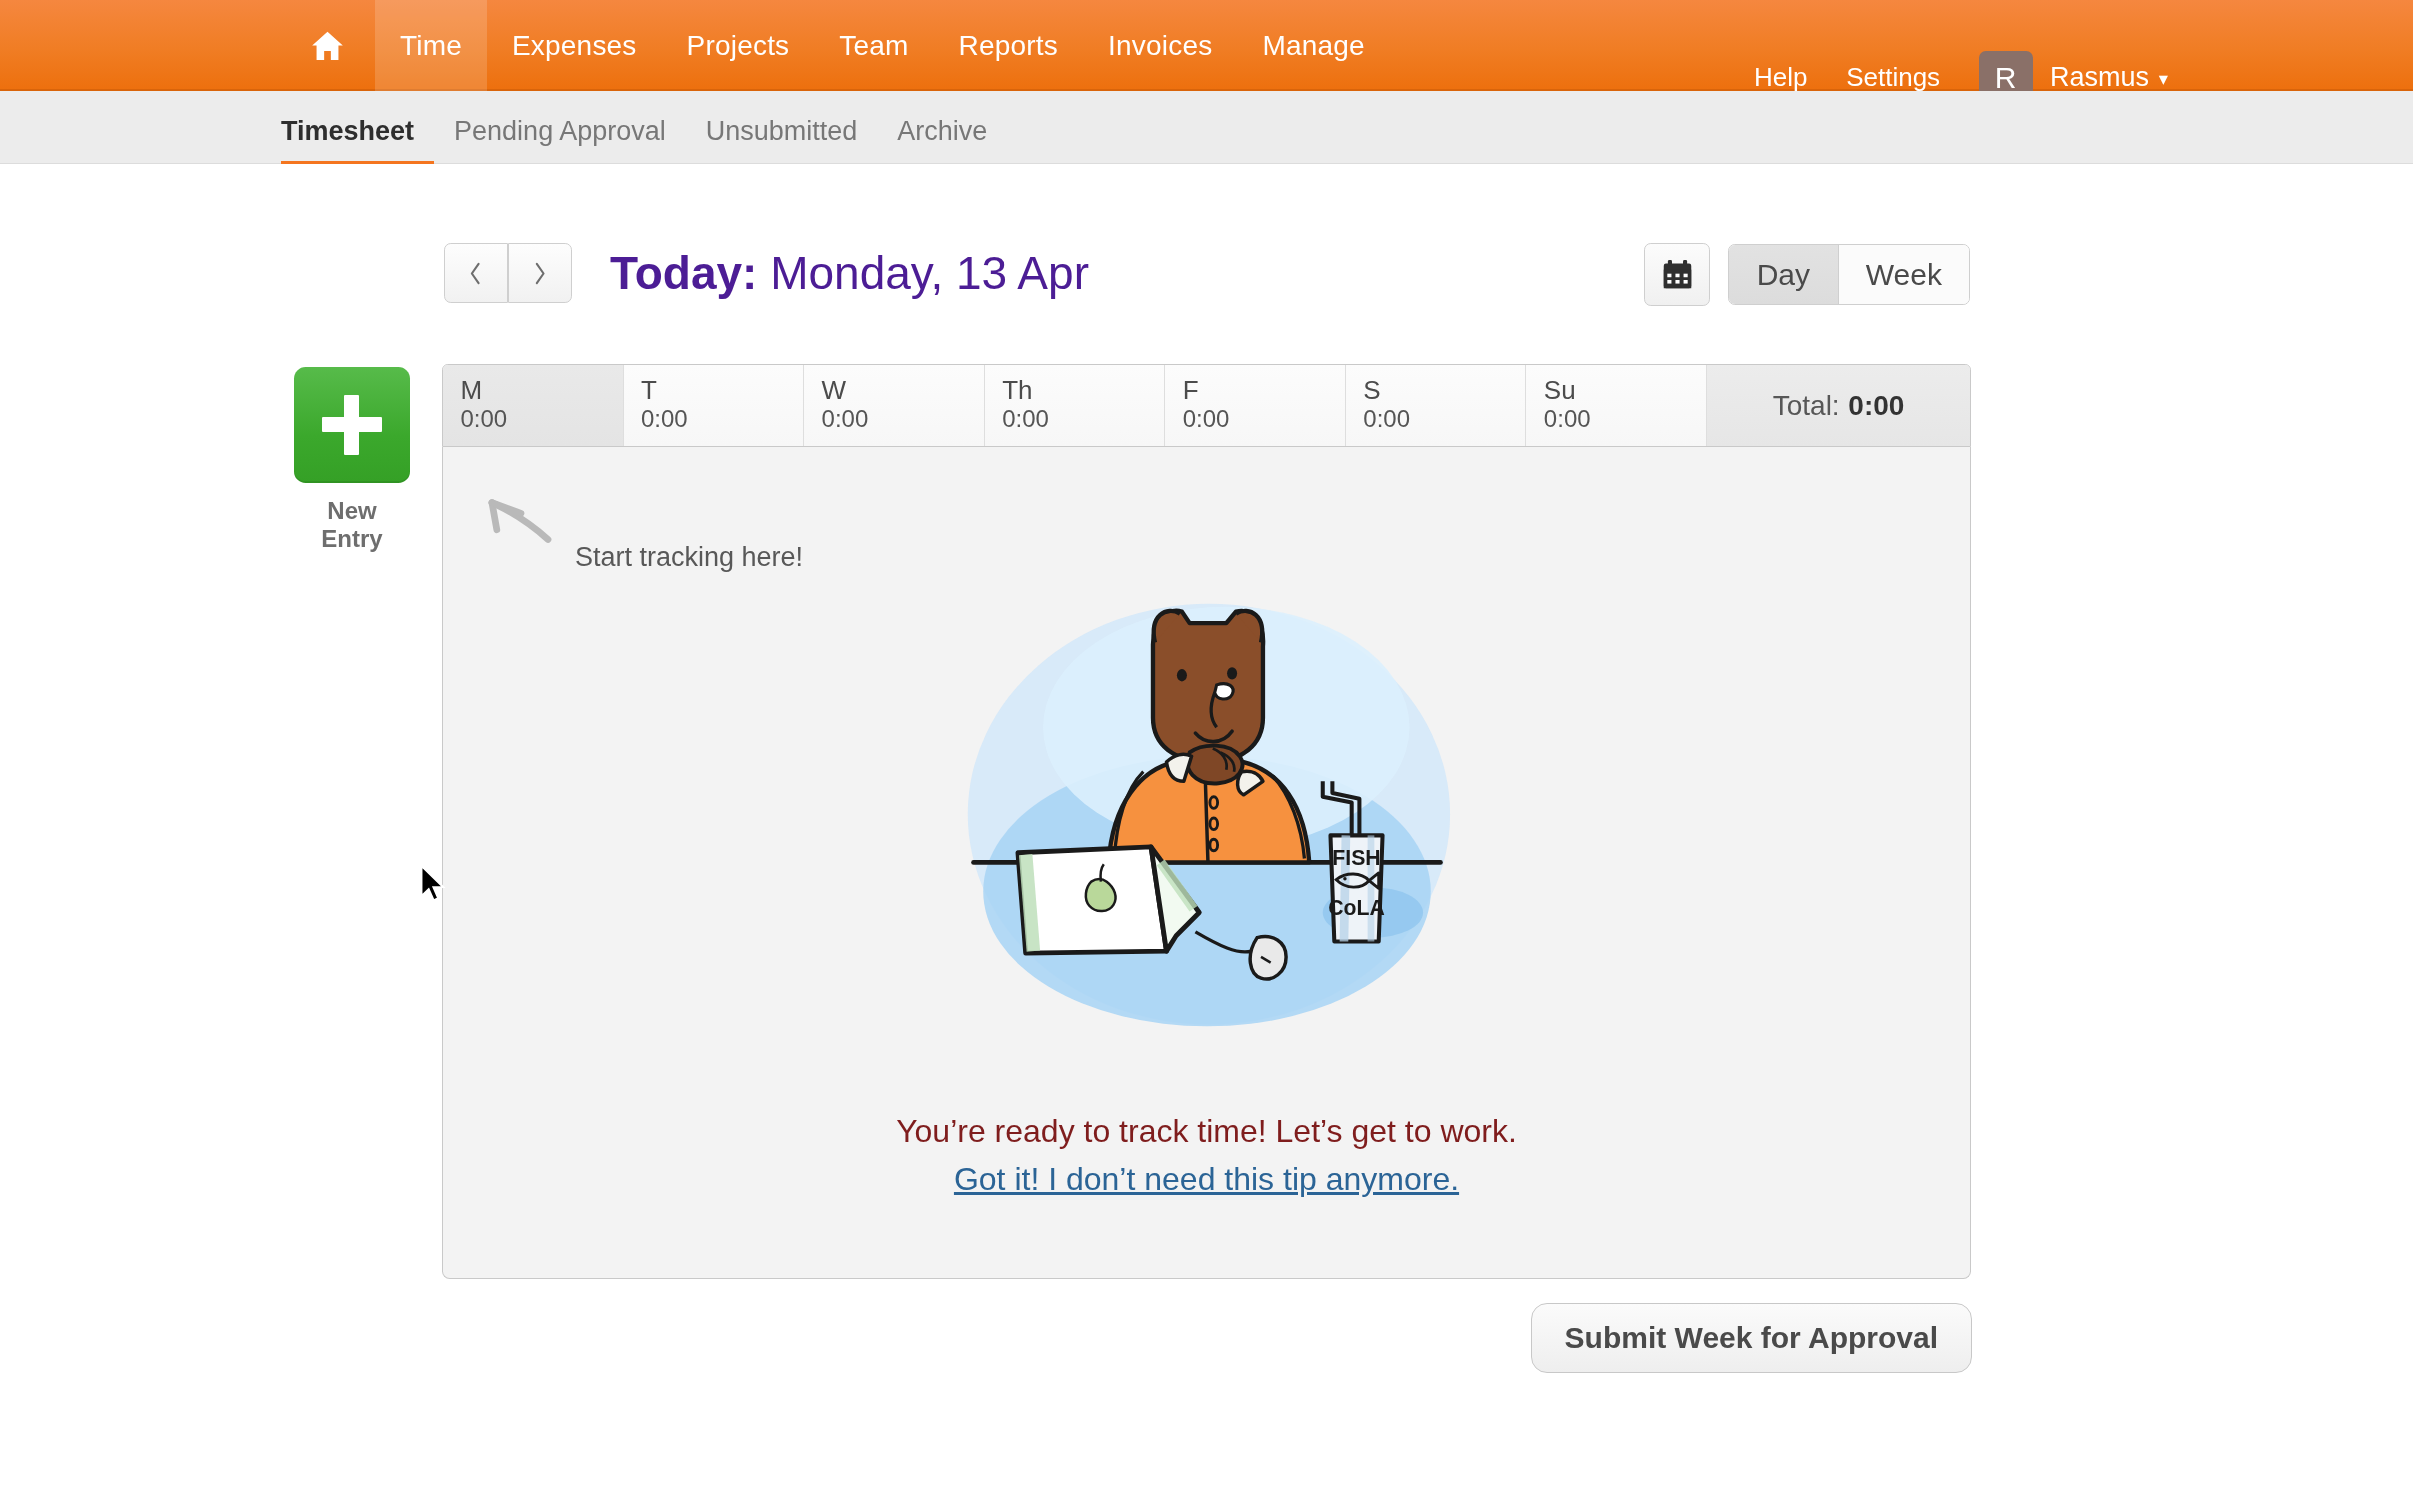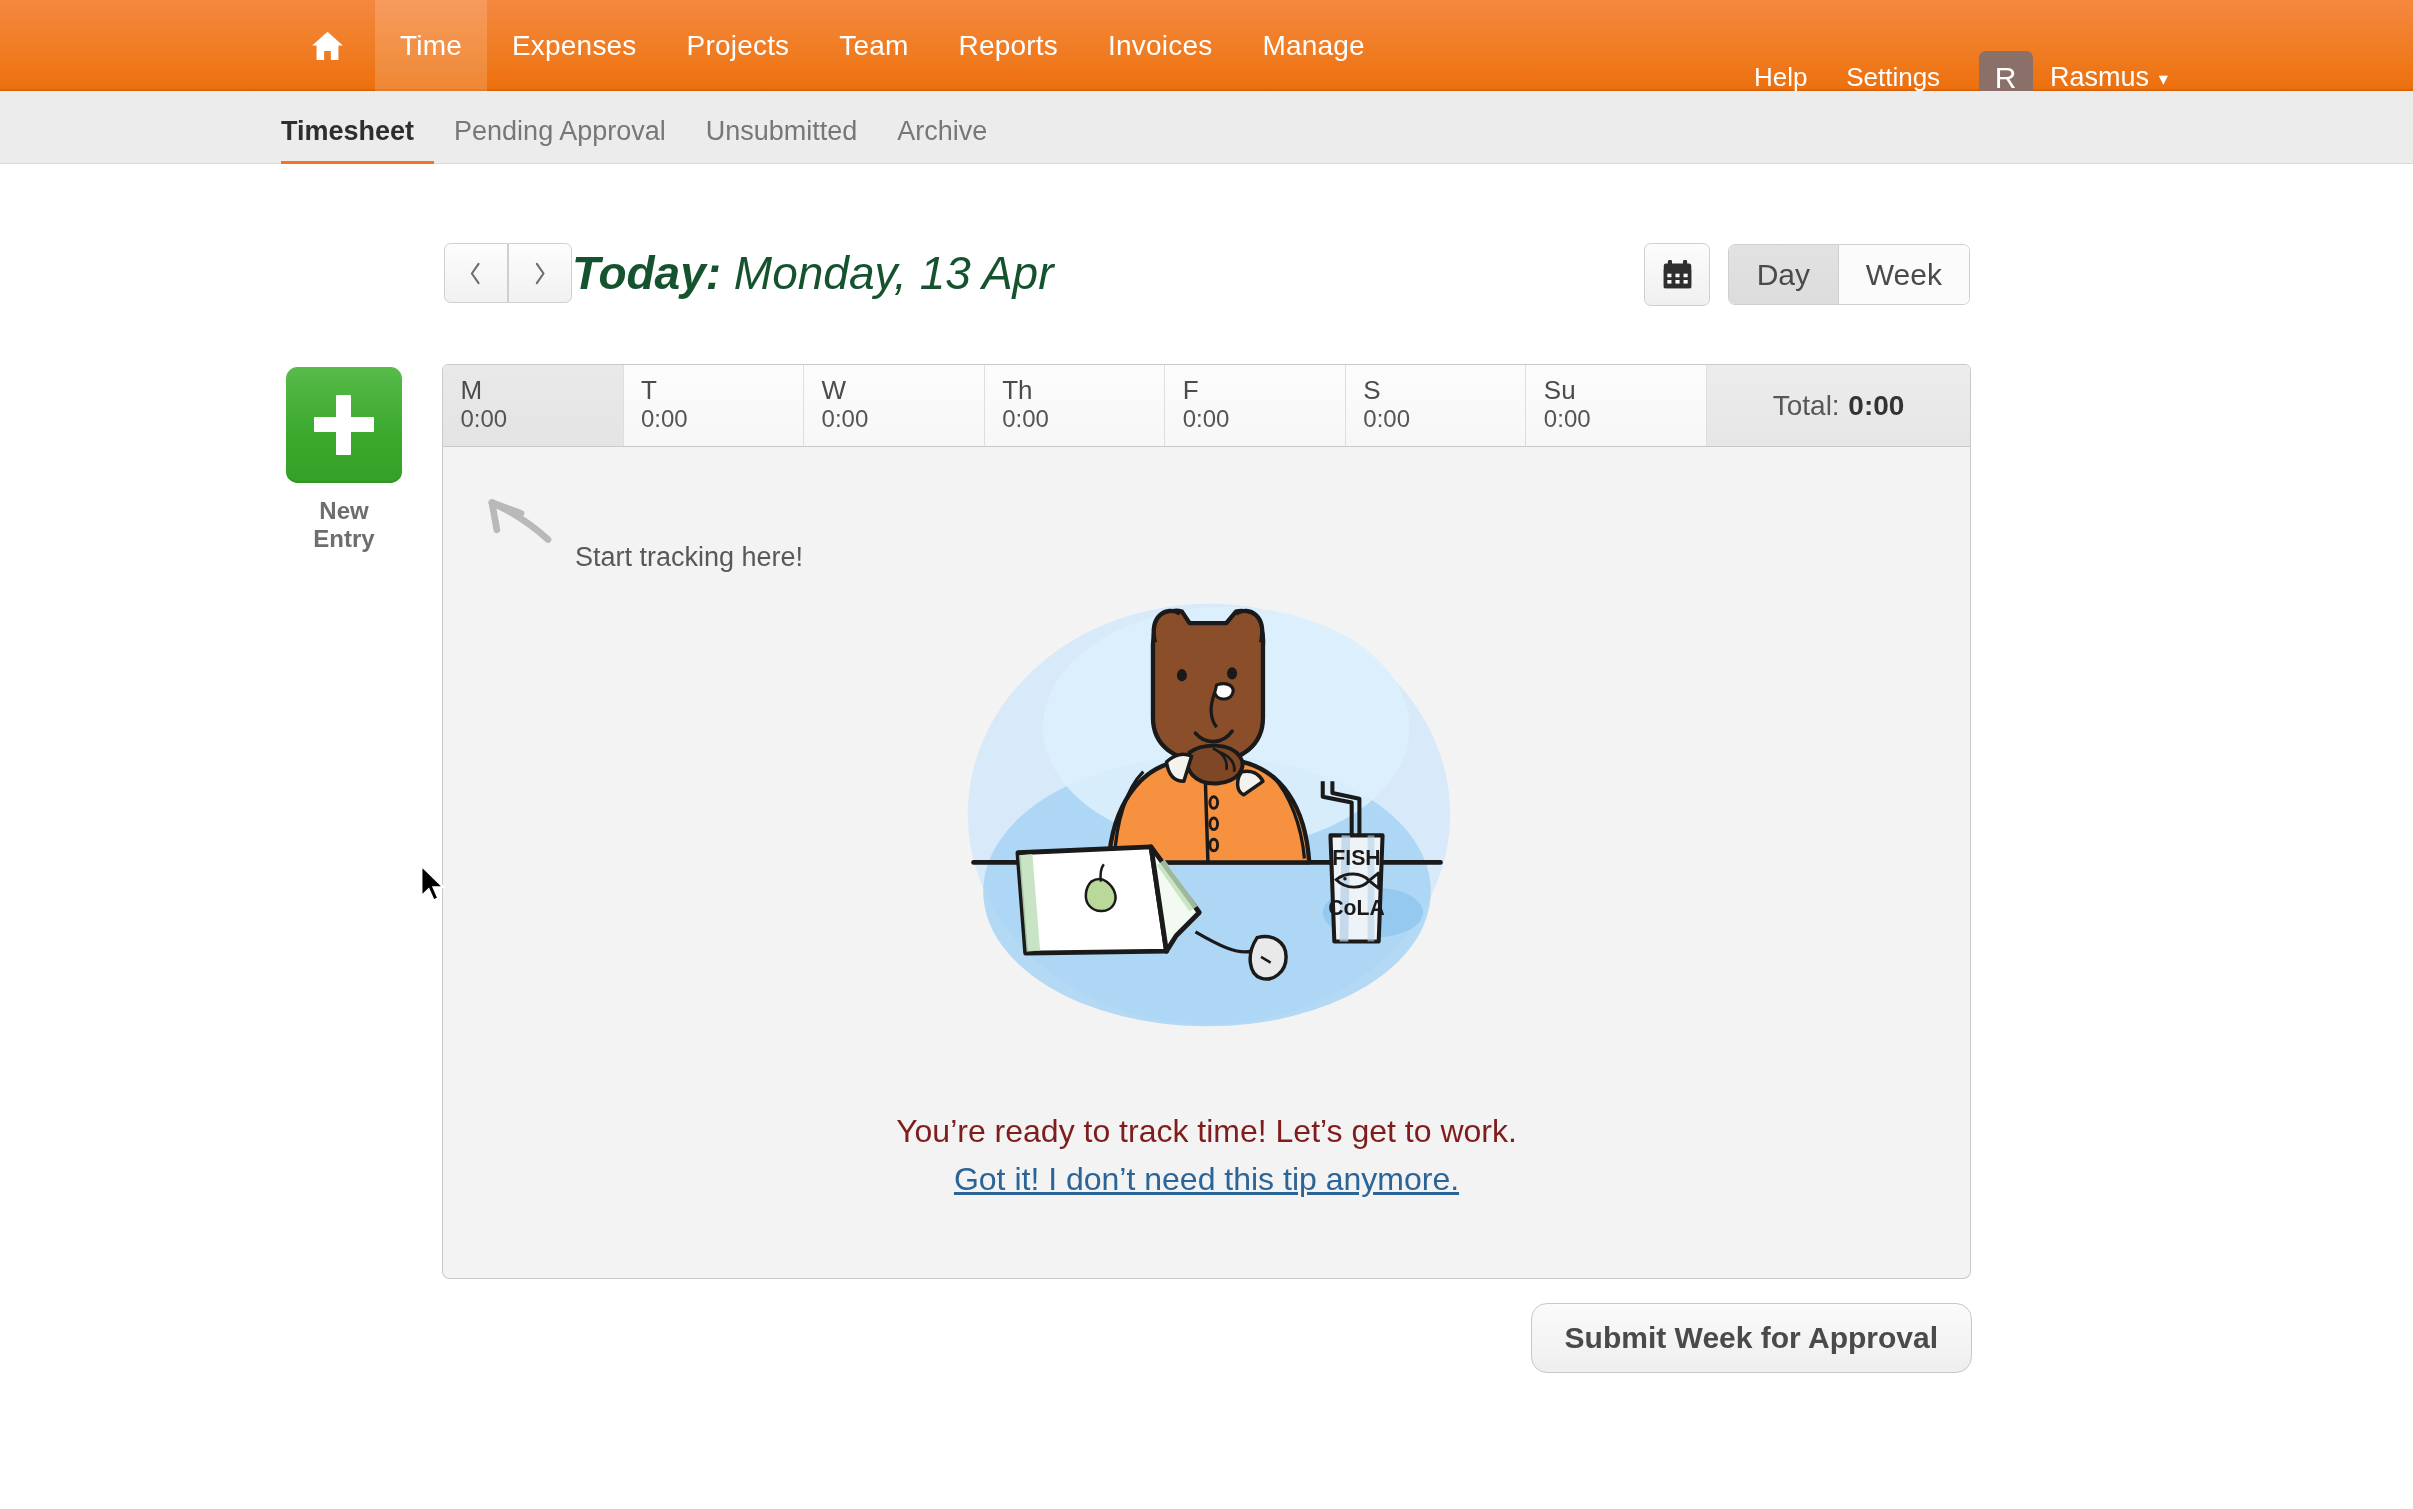--- a/index.html
+++ b/index.html
@@ -57,39 +57,39 @@
 
   .datebar { position: absolute; left: 444px; top: 79px; display: flex; align-items: center; }
   .arrows { display: flex; }
   .arrow-btn {
     width: 64px; height: 60px; background: linear-gradient(to bottom,#fdfdfd,#f1f1f1);
     border: 1.9px solid #cfcfcf; display: flex; align-items: center; justify-content: center;
     color: #6e6e6e; font-size: 29px; cursor: pointer;
   }
   .arrow-btn.left { border-radius: 6.8px 0 0 6.8px; border-right: 1px solid #cfcfcf; }
   .arrow-btn.right { border-radius: 0 6.8px 6.8px 0; border-left: 1px solid #cfcfcf; }
-  .date-title { font-size: 46px; color: #14532d; white-space: nowrap; font-style: italic; }
+  .date-title { margin-left: 38px; font-size: 46px; color: #4c1d95; white-space: nowrap; }
   .date-title .today { font-weight: bold; }
 
   .viewbar { position: absolute; right: 444px; top: 79px; display: flex; align-items: center; }
   .cal-btn {
     width: 66px; height: 63px; background: linear-gradient(to bottom,#fcfcfc,#f0f0f0);
     border: 1.9px solid #cfcfcf; border-radius: 6.8px; display: flex; align-items: center; justify-content: center;
     cursor: pointer; margin-right: 17.4px;
   }
   .seg { display: flex; border: 1.9px solid #cfcfcf; border-radius: 6.8px; overflow: hidden; }
   .seg-btn {
     height: 59px; padding: 0 27px; display: flex; align-items: center; justify-content: center;
     font-size: 30px; color: #4a4a4a; background: #fbfbfb; cursor: pointer; min-width: 109px;
   }
   .seg-btn.active { background: linear-gradient(to bottom,#e2e2e2,#dcdcdc); }
   .seg-btn + .seg-btn { border-left: 1.9px solid #cfcfcf; }
 
   
-  .newentry { position: absolute; left: 286px; top: 203px; width: 116px; text-align: center; }
+  .newentry { position: absolute; left: 294px; top: 203px; width: 116px; text-align: center; }
   .newentry-btn {
     width: 116px; height: 116px; border-radius: 11.6px;
     background: linear-gradient(to bottom,#57bb4a 0%,#3ba82c 60%,#35a026 100%);
     display: flex; align-items: center; justify-content: center; cursor: pointer;
     box-shadow: inset 0 -1.9px 0 rgba(0,0,0,.08);
   }
   .plus-h { position: absolute; width: 60px; height: 15.4px; background: #fff; border-radius: 1px; }
   .plus-v { position: absolute; width: 15.4px; height: 60px; background: #fff; border-radius: 1px; }
   .newentry-label { margin-top: 13.5px; font-size: 24px; color: #6e6e6e; font-weight: bold; }
 

